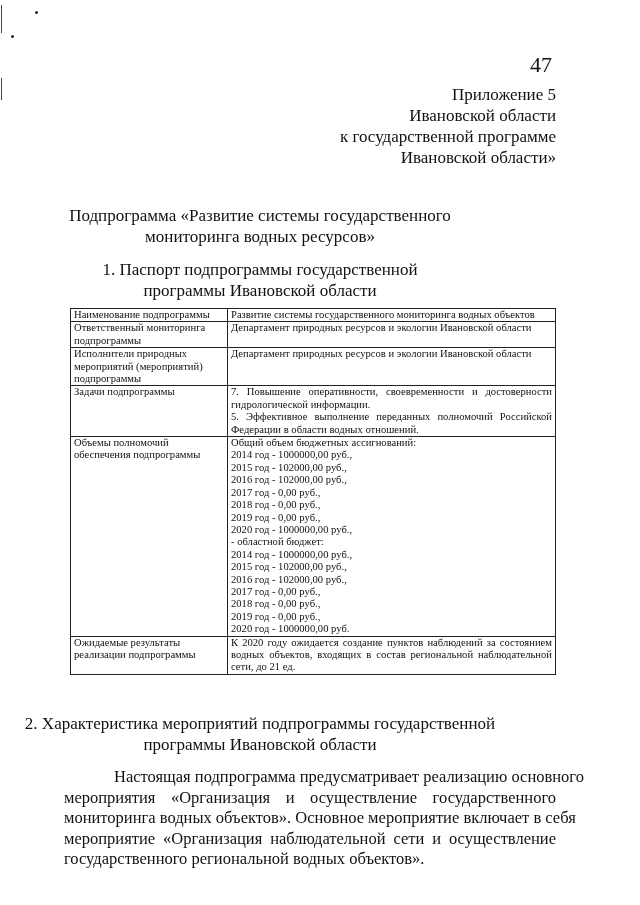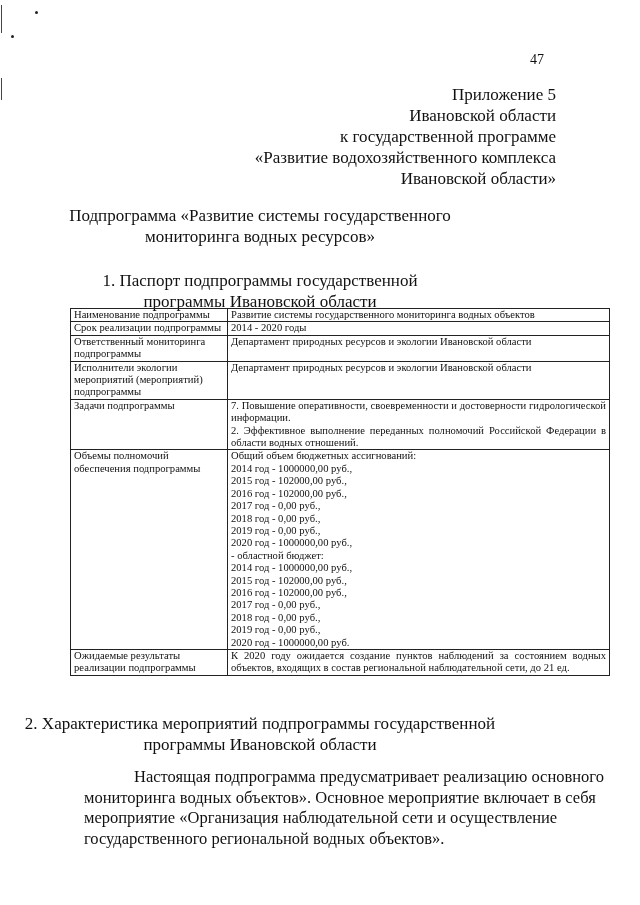--- a/index.html
+++ b/index.html
@@ -3,89 +3,84 @@
 <meta charset="utf-8">
 <style>
   html, body { margin: 0; padding: 0; }
   body {
     width: 640px; height: 905px; background: #ffffff; position: relative;
     font-family: "Liberation Serif", "DejaVu Serif", serif; color: #111;
     overflow: hidden;
   }
   .mark { position: absolute; background: #444; }
   .dot { position: absolute; width: 3px; height: 3px; border-radius: 50%; background: #222; }
-  .page-num { position: absolute; top: 52px; left: 530px; font-size: 14px; }
+  .page-num { position: absolute; top: 52px; left: 530px; font-size: 22px; }
   .appendix { position: absolute; top: 84px; right: 84px; text-align: right; font-size: 17px; line-height: 21px; }
   .appendix div { white-space: nowrap; }
   .heading { position: absolute; left: 0; width: 520px; text-align: center; font-size: 17px; line-height: 21px; }
   .heading div { white-space: nowrap; }
   table.passport {
-    position: absolute; top: 308px; left: 70px; width: 540px;
+    position: absolute; top: 308px; left: 70px; width: 486px;
     border-collapse: collapse; font-size: 10.6px; line-height: 12.4px;
     font-family: "Liberation Serif", "DejaVu Serif", serif;
   }
   table.passport td { border: 1px solid #222; vertical-align: top; padding: 0 3px; }
   table.passport td.c1 { width: 150px; }
   td.justify { text-align: justify; }
   .para { position: absolute; left: 64px; width: 492px; font-size: 16.5px; line-height: 20.5px; text-align: justify; }
-  .para .line { display: block; text-align: justify; text-align-last: justify; white-space: nowrap; margin-left: 20px; }
+  .para .line { display: block; text-align: justify; text-align-last: justify; white-space: nowrap; }
   .para .line.last { text-align-last: left; }
   .para .indent { padding-left: 50px; }
 </style>
 </head>
 <body>
 
 <div class="mark" style="left:1px;top:5px;width:1px;height:28px;"></div>
 <div class="mark" style="left:1px;top:78px;width:1px;height:22px;"></div>
 <div class="dot" style="left:35px;top:11px;"></div>
 <div class="dot" style="left:11px;top:35px;"></div>
 
 <div class="page-num">47</div>
 
 <div class="appendix">
   <div>Приложение 5</div>
   <div>Ивановской области</div>
   <div>к государственной программе</div>
-  <div>«Развитие водохозяйственного комплекса</div>
   <div>Ивановской области»</div>
 </div>
 
 <div class="heading" style="top:205px;">
   <div>Подпрограмма «Развитие системы государственного</div>
   <div>мониторинга водных ресурсов»</div>
 </div>
 
-<div class="heading" style="top:259px;margin-top:11px;">
+<div class="heading" style="top:259px;">
   <div>1. Паспорт подпрограммы государственной</div>
   <div>программы Ивановской области</div>
 </div>
 
 <table class="passport">
   <tbody>
     <tr>
       <td class="c1">Наименование подпрограммы</td>
       <td>Развитие системы государственного мониторинга водных объектов</td>
     </tr>
     <tr>
-      <td class="c1">Срок реализации подпрограммы</td>
-      <td>2014 - 2020 годы</td>
-    </tr>
-    <tr>
       <td class="c1">Ответственный мониторинга подпрограммы</td>
       <td>Департамент природных ресурсов и экологии Ивановской области</td>
     </tr>
     <tr>
-      <td class="c1">Исполнители экологии мероприятий (мероприятий) подпрограммы</td>
+      <td class="c1">Исполнители природных мероприятий (мероприятий) подпрограммы</td>
       <td>Департамент природных ресурсов и экологии Ивановской области</td>
     </tr>
     <tr>
       <td class="c1">Задачи подпрограммы</td>
       <td class="justify">
         <div>7. Повышение оперативности, своевременности и достоверности гидрологической информации.</div>
-        <div>2. Эффективное выполнение переданных полномочий Российской Федерации в области водных отношений.</div>
+        <div>5. Эффективное выполнение переданных полномочий Российской Федерации в области водных отношений.</div>
       </td>
     </tr>
     <tr>
       <td class="c1">Объемы полномочий обеспечения подпрограммы</td>
       <td>
         <div>Общий объем бюджетных ассигнований:</div>
         <div>2014 год - 1000000,00 руб.,</div>
         <div>2015 год - 102000,00 руб.,</div>
         <div>2016 год - 102000,00 руб.,</div>
         <div>2017 год - 0,00 руб.,</div>
@@ -109,16 +104,17 @@
   </tbody>
 </table>
 
 <div class="heading" style="top:713px;">
   <div>2. Характеристика мероприятий подпрограммы государственной</div>
   <div>программы Ивановской области</div>
 </div>
 
 <div class="para" style="top:767px;">
   <span class="line indent">Настоящая подпрограмма предусматривает реализацию основного</span>
+  <span class="line">мероприятия «Организация и осуществление государственного</span>
   <span class="line">мониторинга водных объектов». Основное мероприятие включает в себя</span>
   <span class="line">мероприятие «Организация наблюдательной сети и осуществление</span>
   <span class="line last">государственного региональной водных объектов».</span>
 </div>
 
 </body></html>

